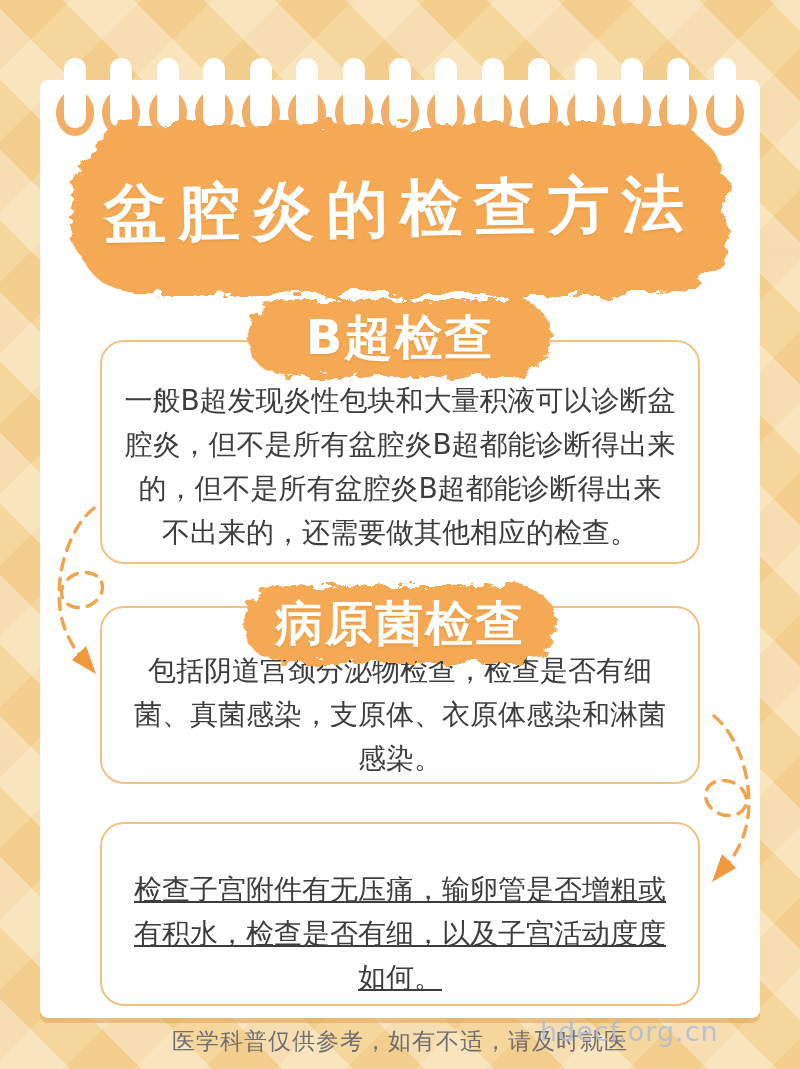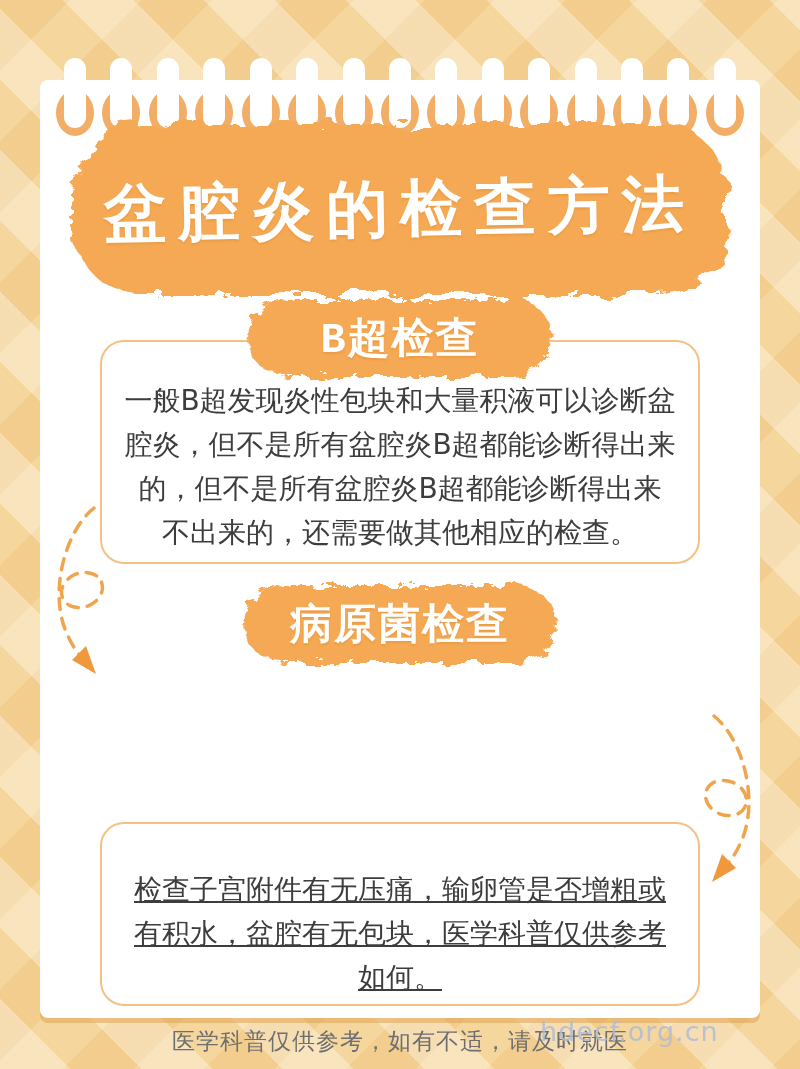--- a/index.html
+++ b/index.html
@@ -21,21 +21,21 @@
   .ring{position:relative;width:40px;height:82px;}
   .ring .hole{position:absolute;left:1px;top:32px;width:38px;height:46px;background:#f2ae67;border-radius:50%;}
   .ring .pin{position:absolute;left:9px;top:0;width:22px;height:70px;background:#ffffff;border-radius:11px;}
   
   .blob{position:absolute;z-index:6;display:flex;align-items:center;justify-content:center;}
   .blob .blob-bg{position:absolute;inset:0;background:#f5a955;border-radius:42px;filter:url(#rough);}
   .blob .blob-txt{position:relative;color:#ffffff;font-weight:bold;text-shadow:0 2px 2px rgba(224,142,48,0.45);}
   .title-blob{left:72px;top:124px;width:656px;height:170px;justify-content:center;}
   .title-blob .blob-bg{border-radius:70px;filter:url(#rough-big);}
   .title-blob .blob-txt{font-size:62px;letter-spacing:12px;transform:rotate(-1deg);white-space:nowrap;}
-  .hdr .blob-txt{font-size:42px;letter-spacing:2px;white-space:nowrap;font-family:Liberation Mono, monospace;}
+  .hdr .blob-txt{font-size:48px;letter-spacing:2px;white-space:nowrap;}
   .hdr1{left:248px;top:299px;width:304px;height:78px;}
   .hdr2{left:244px;top:585px;width:312px;height:78px;}
   .hdr3{left:234px;top:789px;width:332px;height:78px;}
   
   .cbox{
     position:absolute;left:100px;width:600px;background:#ffffff;
     border:2px solid #f3c183;border-radius:24px;z-index:4;
     display:flex;flex-direction:column;align-items:center;justify-content:center;
     color:#3d3d3d;font-size:28px;line-height:44px;
   }
@@ -155,24 +155,29 @@
     <div class="tline">一般B超发现炎性包块和大量积液可以诊断盆</div>
     <div class="tline">腔炎，但不是所有盆腔炎B超都能诊断得出来</div>
     <div class="tline">的，但不是所有盆腔炎B超都能诊断得出来</div>
     <div class="tline">不出来的，还需要做其他相应的检查。</div>
   </div>
 
   <div class="blob hdr hdr2">
     <div class="blob-bg"></div>
     <span class="blob-txt">病原菌检查</span>
   </div>
+  <div class="cbox box2">
+    <div class="tline">包括阴道宫颈分泌物检查，检查是否有细</div>
+    <div class="tline">菌、真菌感染，支原体、衣原体感染和淋菌</div>
+    <div class="tline">感染。</div>
+  </div>
 
   <div class="cbox box3">
     <div class="tline">检查子宫附件有无压痛，输卵管是否增粗或</div>
-    <div class="tline">有积水，盆腔有无包块，医学科普仅供参考</div>
+    <div class="tline">有积水，检查是否有细，以及子宫活动度度</div>
     <div class="tline">如何。</div>
   </div>
 
   <svg class="arrow arrow-left" width="80" height="175" viewBox="0 0 80 175">
     <path class="dashed" d="M52,4 C22,28 6,92 26,132 C30,141 36,150 42,156"></path>
     <ellipse class="dashed" cx="40" cy="86" rx="21" ry="17" transform="rotate(-22 40 86)"></ellipse>
     <polygon class="ahead" points="54,170 30,156 44,142"></polygon>
   </svg>
   <svg class="arrow arrow-right" width="80" height="175" viewBox="0 0 80 175">
     <path class="dashed" d="M28,4 C58,28 74,92 54,132 C50,141 44,150 38,156"></path>

